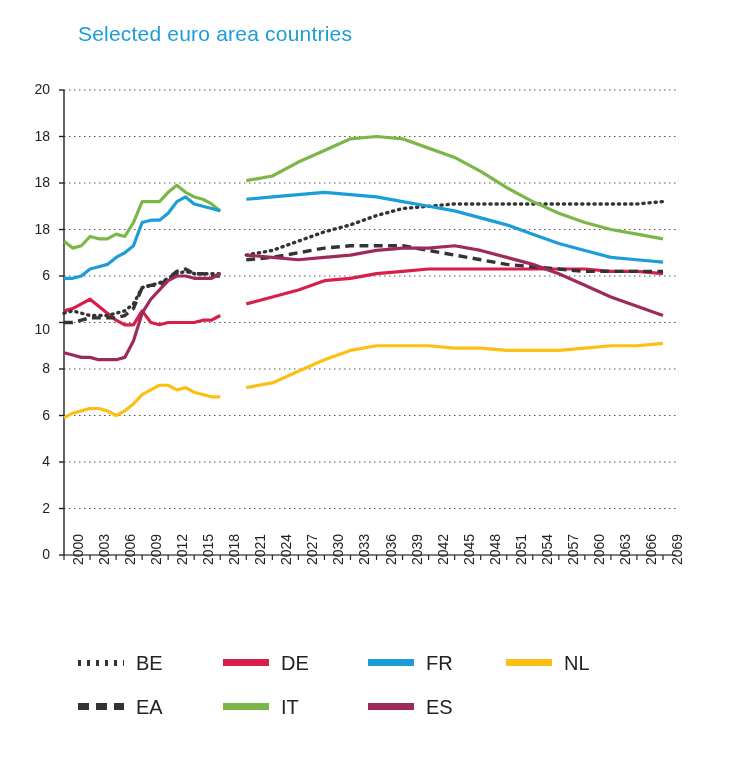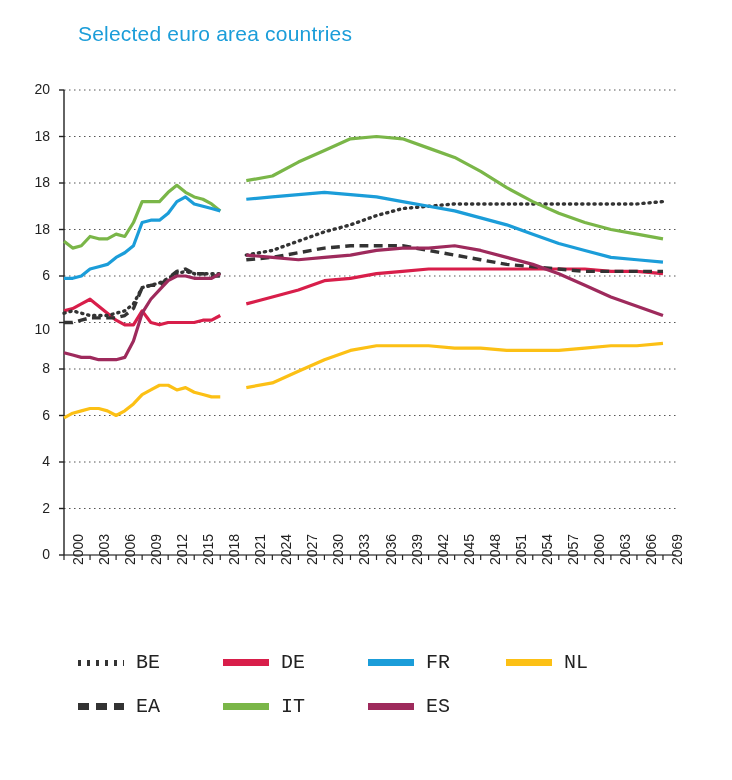--- a/index.html
+++ b/index.html
@@ -76,21 +76,20 @@
     width: 46px;
     height: 8px;
   }
   .legend-label {
     position: absolute;
     left: 58px;
     top: 0;
     font-size: 20px;
     color: #222;
     line-height: 26px;
-    font-family: Liberation Mono, monospace;
   }
 </style>
 </head>
 <body>
 
 <div id="chart-root">
 
   <div id="chart-title">Selected euro area countries</div>
 
   <div id="plot-area">

